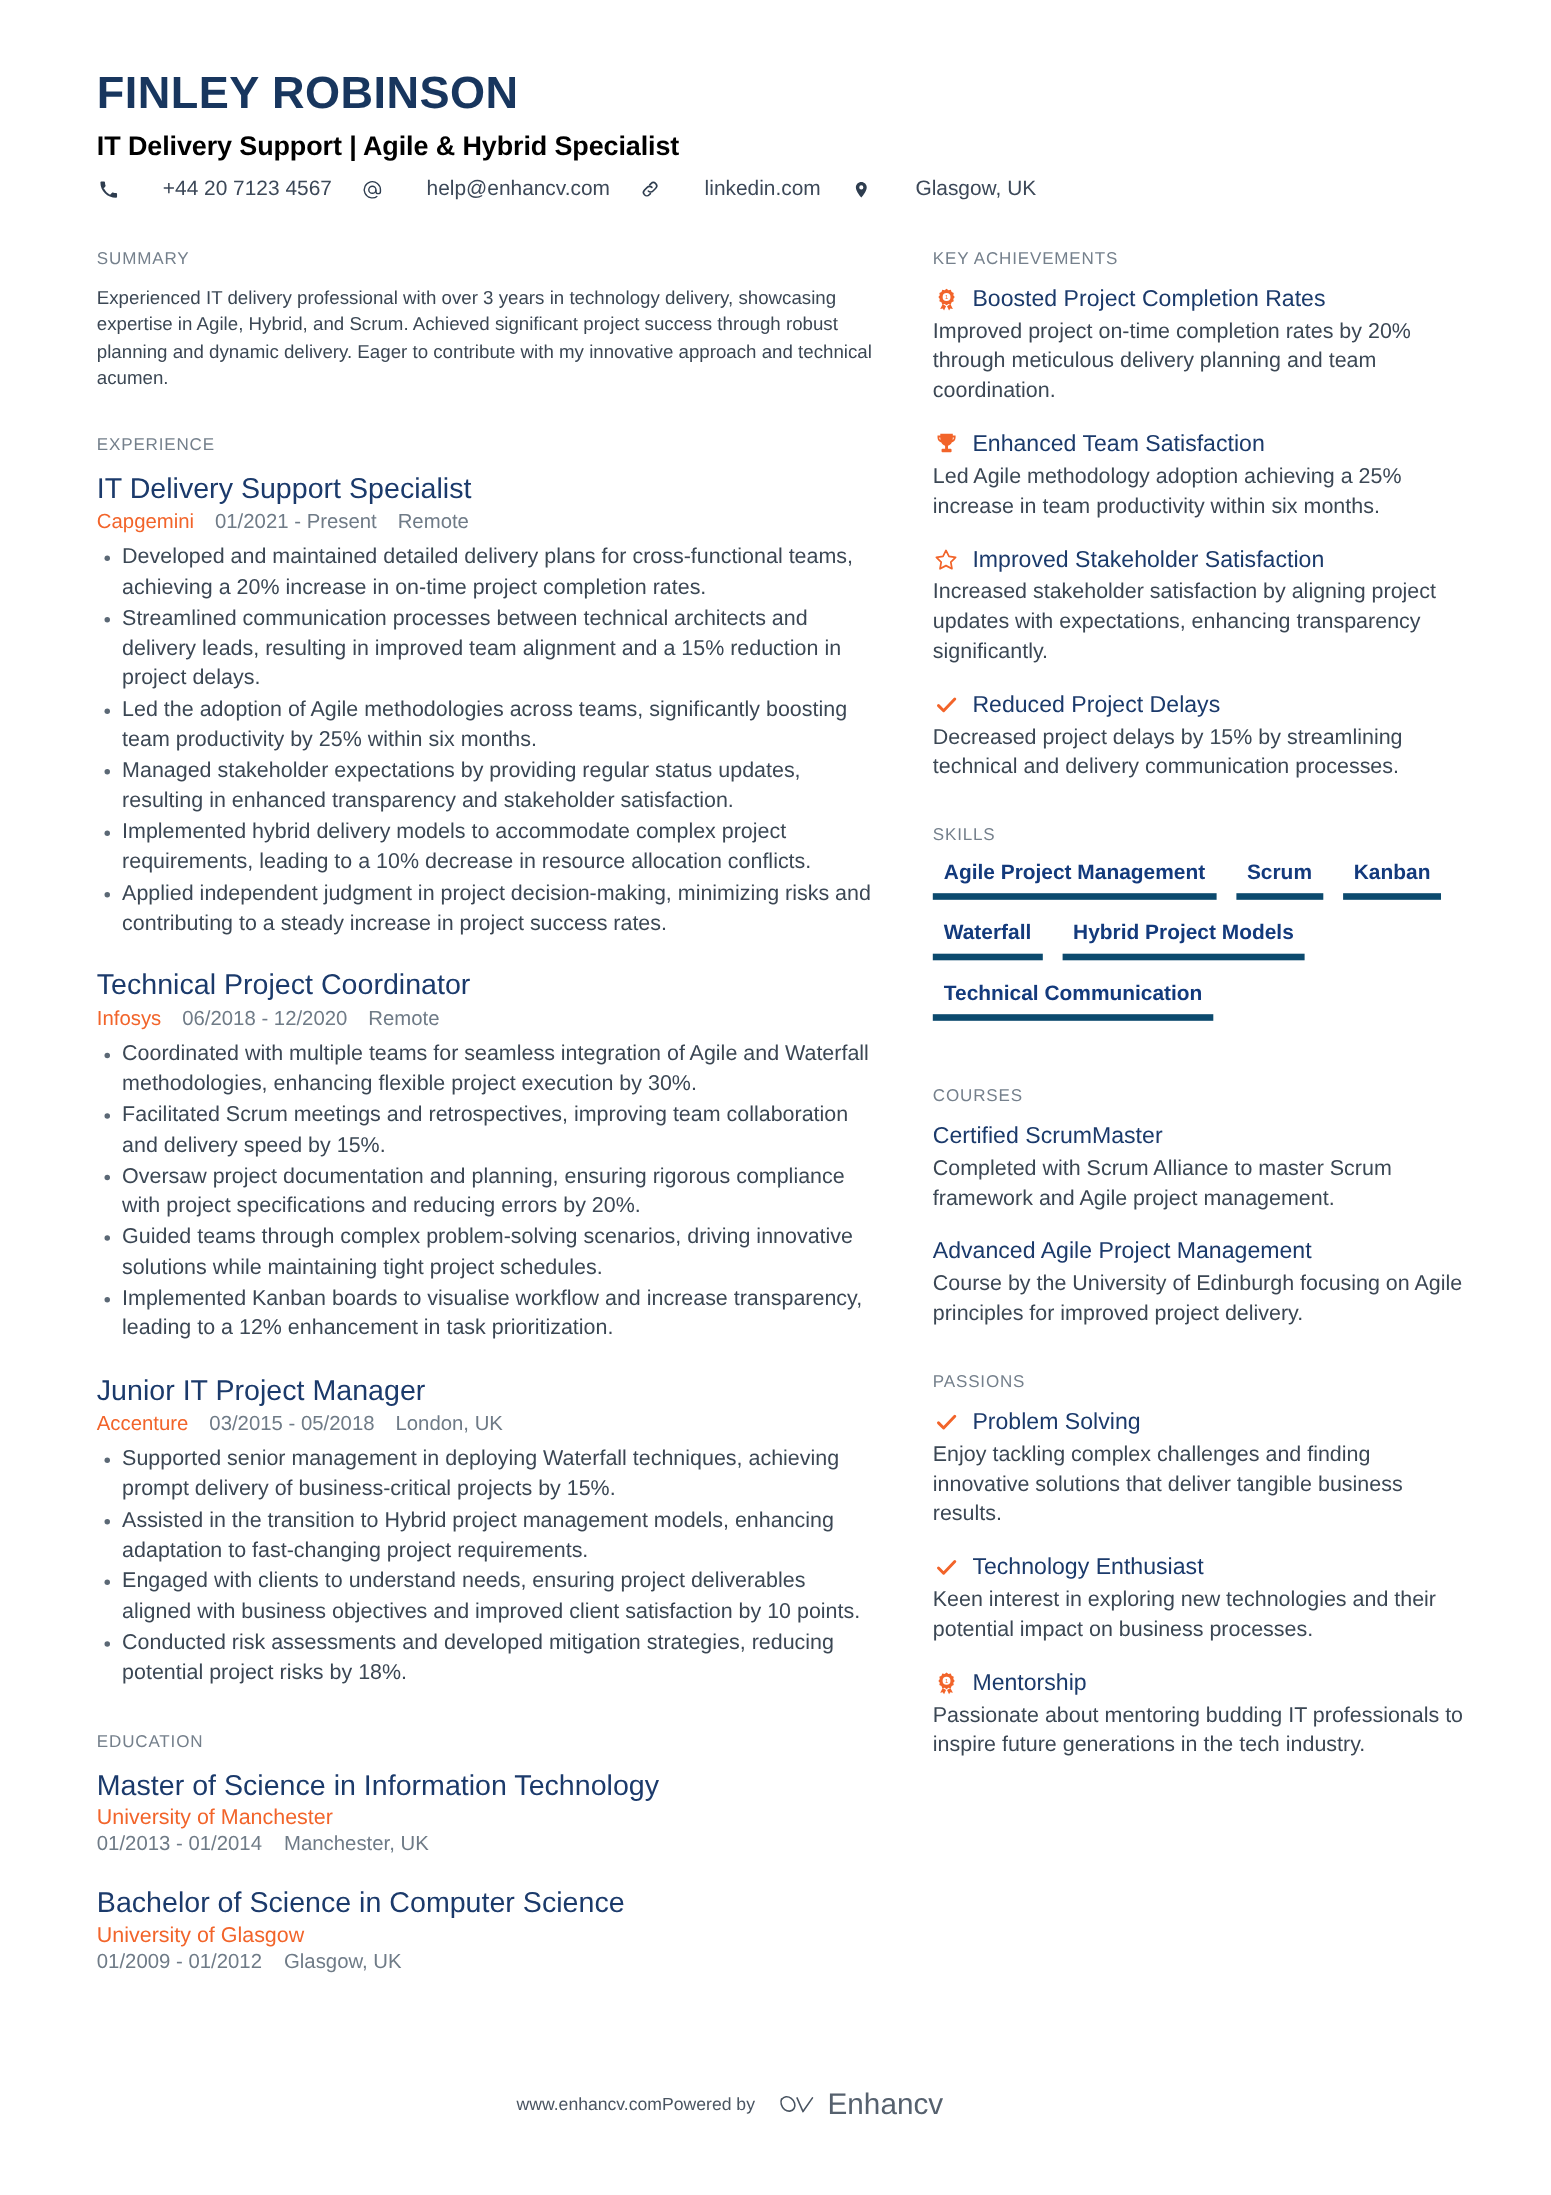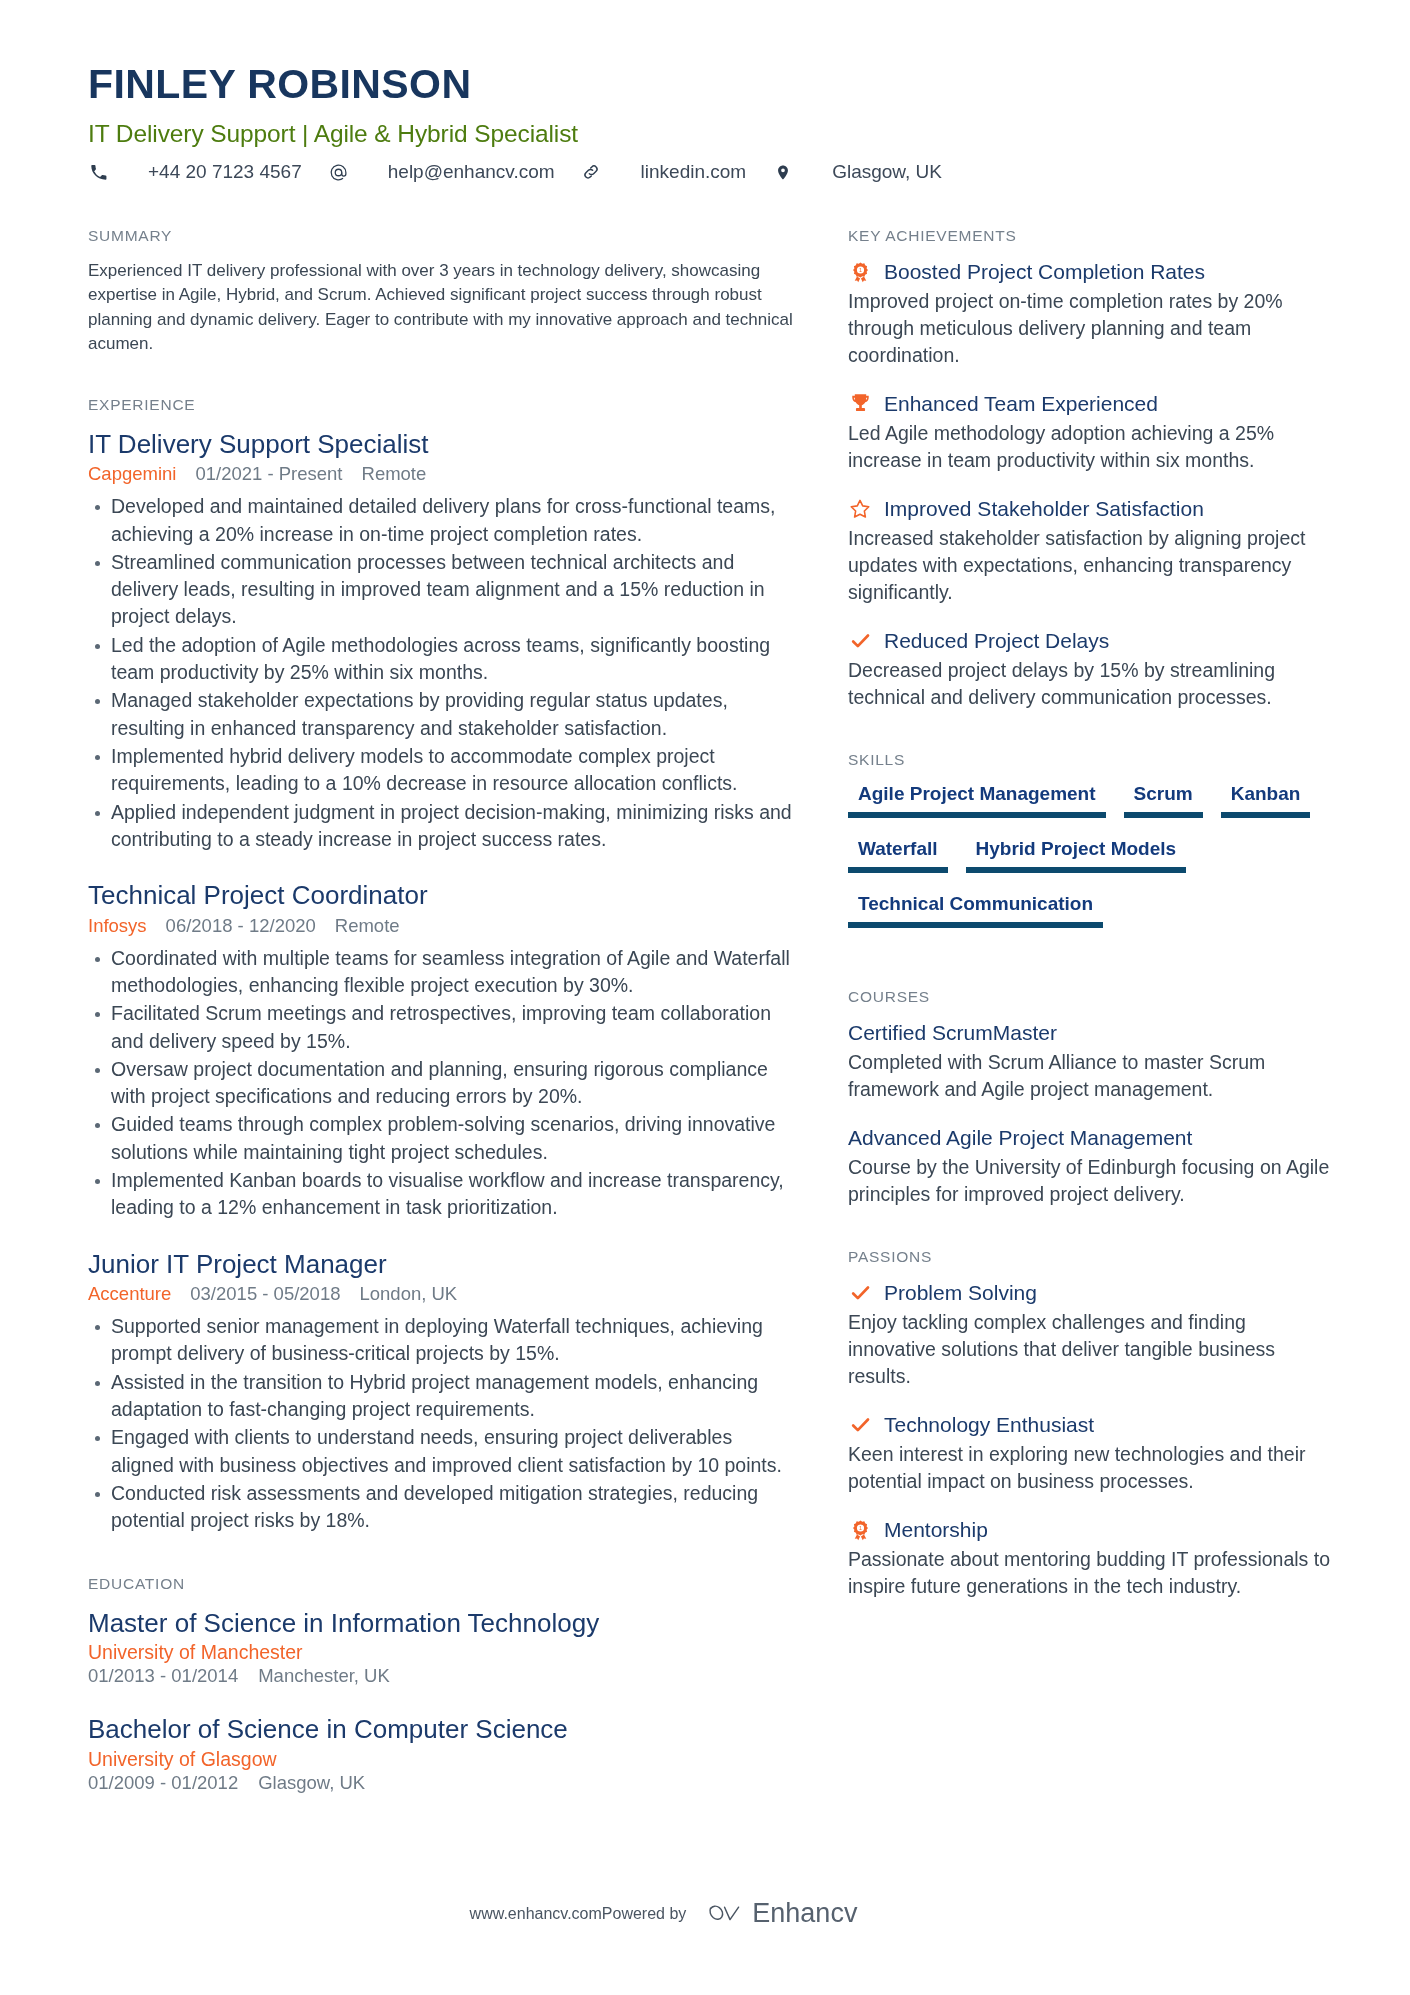--- a/index.html
+++ b/index.html
@@ -25,22 +25,22 @@
   .hdr-name {
     font-size: 41px;
     font-weight: 700;
     letter-spacing: 0.4px;
     color: #18365E;
     line-height: 1.12;
     margin-bottom: 11px;
   }
   .hdr-role {
     font-size: 24.5px;
-    color: #4d7c0f;
-    font-weight: 400;
+    color: #000000;
+    font-weight: 700;
     letter-spacing: -0.1px;
     line-height: 1.2;
     margin-bottom: 13px;
   }
   .hdr-contacts {
     display: flex;
     align-items: center;
     flex-wrap: wrap;
     font-size: 19px;
     color: #3C4858;
@@ -406,21 +406,21 @@
               </div>
               <div class="ach-desc">Improved project on-time completion rates by 20% through meticulous delivery planning and team coordination.</div>
             </div>
             <div class="ach">
               <div class="ach-head">
                 <span class="ach-ico">
                   <svg width="21" height="21" viewBox="0 0 24 24" fill="currentColor">
                     <path d="M18.5 3.2h2.9v2.3c0 2.6-1.7 4.6-4 5.1-.8 1.7-2.2 2.9-3.9 3.3v3.3h2.7c.6 0 1 .4 1 1v1.5c0 .6-.4 1-1 1H7.8c-.6 0-1-.4-1-1v-1.5c0-.6.4-1 1-1h2.7v-3.3c-1.7-.4-3.1-1.6-3.9-3.3-2.3-.5-4-2.5-4-5.1V3.2h2.9V1.5h13v1.7zM5.5 5.4H4.4v.1c0 1.1.5 2 1.3 2.5a13 13 0 0 1-.2-2.3v-.3zm13 0v.3c0 .8-.1 1.6-.2 2.3.8-.5 1.3-1.4 1.3-2.5v-.1h-1.1z"></path>
                   </svg>
                 </span>
-                <span class="ach-title">Enhanced Team Experienced</span>
+                <span class="ach-title">Enhanced Team Satisfaction</span>
               </div>
               <div class="ach-desc">Led Agile methodology adoption achieving a 25% increase in team productivity within six months.</div>
             </div>
             <div class="ach">
               <div class="ach-head">
                 <span class="ach-ico">
                   <svg width="22" height="22" viewBox="0 0 24 24" fill="none" stroke="currentColor" stroke-width="1.7" stroke-linejoin="round">
                     <path d="M12 2.6l2.95 5.98 6.6.96-4.78 4.66 1.13 6.57L12 17.67l-5.9 3.1 1.13-6.57L2.45 9.54l6.6-.96z"></path>
                   </svg>
                 </span>

